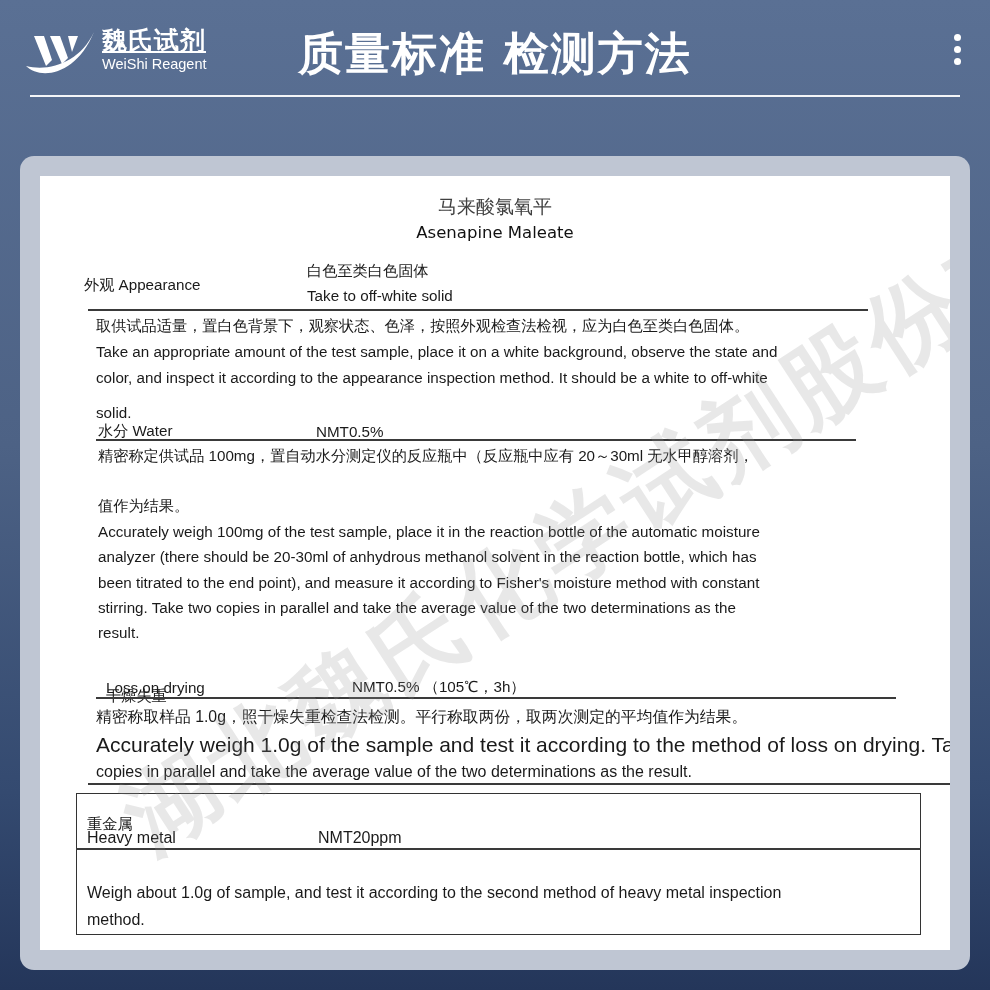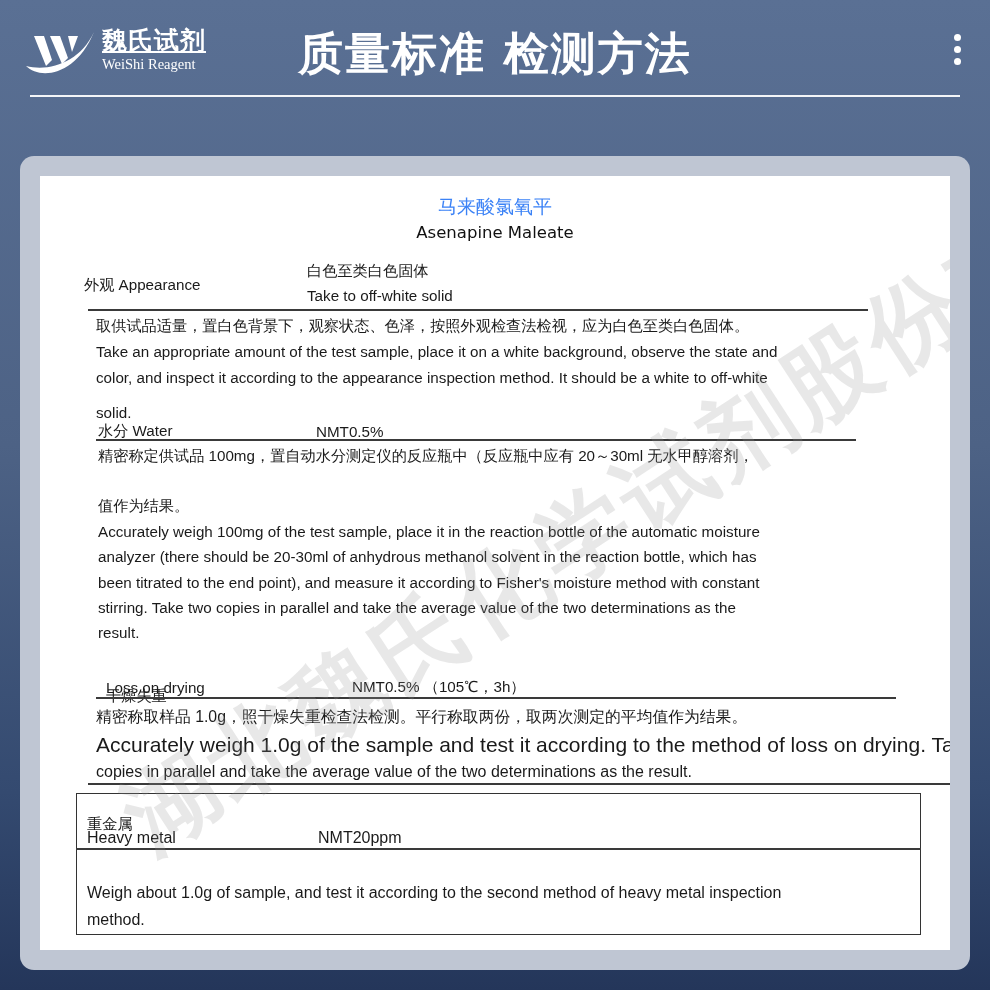--- a/index.html
+++ b/index.html
@@ -8,42 +8,42 @@
     font-family: "DejaVu Sans", "Liberation Sans", sans-serif;
     background: linear-gradient(180deg, #5a7094 0%, #4d6285 45%, #344a70 80%, #24365a 100%);
     position: relative;
     color: #111;
   }
   .header { position: absolute; left: 0; top: 0; width: 990px; height: 150px; }
   .logo { position: absolute; left: 20px; top: 22px; display: flex; align-items: center; }
   .logo-mark { width: 78px; height: 56px; position: relative; }
   .logo-text { margin-left: 4px; color: #fff; }
   .logo-cn { font-size: 25px; font-weight: bold; letter-spacing: 1px; line-height: 28px; text-decoration: underline; }
-  .logo-en { font-size: 14.5px; line-height: 18px; font-family: Liberation Serif, serif; }
+  .logo-en { font-size: 14.5px; line-height: 18px; font-family: Liberation Sans, sans-serif; }
   .title {
     position: absolute; left: 298px; top: 26px;
     font-size: 45px; font-weight: bold; color: #fff; letter-spacing: 2px;
     line-height: 56px;
   }
   .kebab { position: absolute; left: 948px; top: 34px; width: 18px; height: 40px; cursor: pointer; }
   .kebab span { display: block; width: 7px; height: 7px; border-radius: 50%; background: #fff; margin: 0 auto 5px; }
   .rule { position: absolute; left: 30px; top: 95px; width: 930px; height: 2px; background: #f3f5f8; }
   .subtitle {
     position: absolute; left: 0; width: 990px; top: 112px; text-align: center;
     color: #fff; font-size: 17px; letter-spacing: 0.5px; line-height: 24px;
   }
   .card {
     position: absolute; left: 20px; top: 156px; width: 950px; height: 814px;
     background: #bfc6d3; border-radius: 14px;
   }
   .doc {
     position: absolute; left: 40px; top: 176px; width: 910px; height: 774px;
     background: #ffffff; overflow: hidden;
   }
-  .doc-title { position: absolute; left: 0; width: 910px; top: 18px; text-align: center; font-size: 19px; color: #3b82f6; line-height: 24px; }
+  .doc-title { position: absolute; left: 0; width: 910px; top: 18px; text-align: center; font-size: 19px; color: #404040; line-height: 24px; }
   .doc-subtitle { position: absolute; left: 0; width: 910px; top: 46px; text-align: center; font-size: 16.5px; color: #111; line-height: 22px; }
   .t { position: absolute; font-family: "Liberation Sans", sans-serif; font-size: 15.2px; color: #1a1a1a; line-height: 20px; white-space: nowrap; }
   .b { font-weight: normal; }
   .hr { position: absolute; height: 2px; background: #3a3a3a; }
   .box { position: absolute; border: 1.5px solid #333; }
   .watermark {
     position: absolute; left: 60px; top: 600px; transform-origin: left top;
     transform: rotate(-33deg);
     font-size: 92px; font-weight: bold; color: rgba(150,150,150,0.22);
     white-space: nowrap; letter-spacing: 6px; pointer-events: none;

